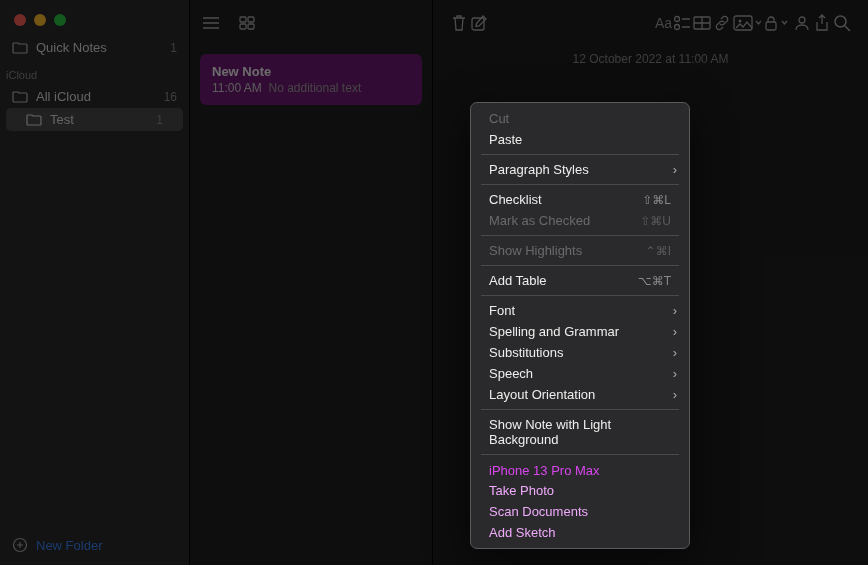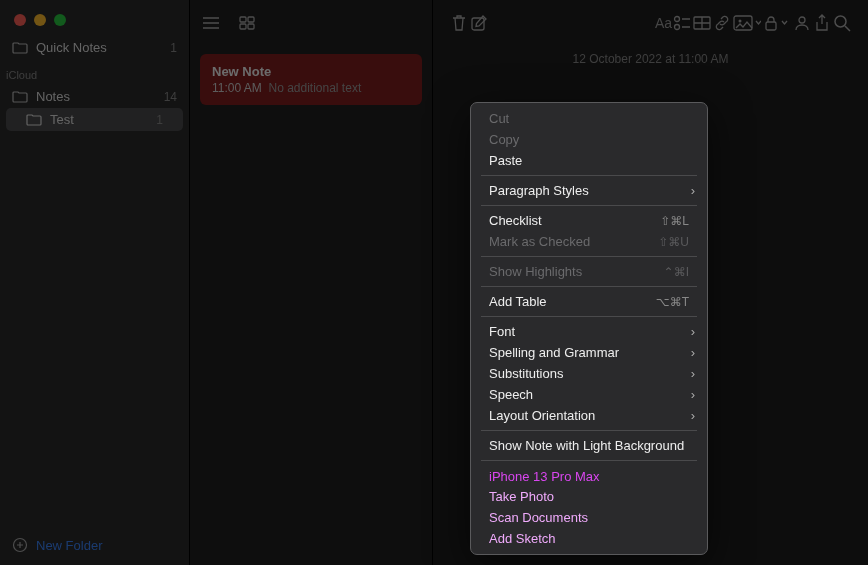--- a/index.html
+++ b/index.html
@@ -19,32 +19,32 @@
 .sb-label { flex: 1; }
 .sb-count { color: #888; font-size: 12px; }
 .sb-header { font-size: 11px; color: #888; padding: 10px 6px 4px; }
 .sb-spacer { flex: 1; }
 .sb-newfolder { display: flex; align-items: center; padding: 12px; font-size: 13px; color: #3b82f6; }
 .sb-newfolder svg { margin-right: 8px; }
 
 .notelist { width: 243px; background: #1f1f1f; border-right: 1px solid #000; display: flex; flex-direction: column; }
 .toolbar { height: 46px; display: flex; align-items: center; gap: 14px; padding: 0 10px; }
 .tool { width: 22px; height: 22px; display: inline-flex; align-items: center; justify-content: center; color: #999; }
-.notecard { margin: 8px 10px; padding: 10px 12px; background: #7f1d1d; border-radius: 6px; }
+.notecard { margin: 8px 10px; padding: 10px 12px; background: #701a75; border-radius: 6px; }
 .nc-title { font-size: 13px; font-weight: 600; color: #eee; }
 .nc-sub { font-size: 12px; color: #999; margin-top: 2px; }
 .nc-sub .time { color: #ccc; }
 
 .editor { flex: 1; background: #1e1e1e; display: flex; flex-direction: column; position: relative; }
 .editor-toolbar { height: 46px; display: flex; align-items: center; justify-content: flex-end; padding: 0 16px; color: #999; }
 .etb { width: 20px; height: 20px; display: inline-flex; align-items: center; justify-content: center; }
 .etb.txt { font-size: 14px; width: auto; }
 .editor-date { text-align: center; font-size: 12px; color: #888; margin-top: 6px; }
 
-.ctxmenu { position: absolute; left: 470px; top: 102px; width: 238px; background: #2a2a2c; border: 1px solid #5a5a5c; border-radius: 7px; box-shadow: 0 10px 40px rgba(0,0,0,0.6); z-index: 10; padding: 5px 0; font-size: 13px; color: #eee; }
+.ctxmenu { position: absolute; left: 470px; top: 102px; width: 220px; background: #2a2a2c; border: 1px solid #5a5a5c; border-radius: 7px; box-shadow: 0 10px 40px rgba(0,0,0,0.6); z-index: 10; padding: 5px 0; font-size: 13px; color: #eee; }
 .cm-item { padding: 3px 18px; display: flex; align-items: center; position: relative; }
 .cm-item.disabled { color: #6a6a6c; }
 .cm-item .lbl { flex: 1; }
 .cm-item .short { color: #888; font-size: 12px; }
 .cm-item.disabled .short { color: #5a5a5c; }
 .cm-item .chev { color: #aaa; position: absolute; right: 12px; }
 .cm-sep { height: 1px; background: #4a4a4c; margin: 4px 10px; }
 .cm-header { padding: 4px 18px 2px; color: #d946ef; font-size: 13px; }
 .cm-bright { color: #f0abfc; }
 
@@ -65,30 +65,30 @@
       <svg width="16" height="12" viewBox="0 0 16 12">
           <path d="M1 2a1 1 0 011-1h4l1 1h7a1 1 0 011 1v7a1 1 0 01-1 1H2a1 1 0 01-1-1V2z" fill="none" stroke="#bbb" stroke-width="1.2"></path>
         </svg>
     </span>
     <span class="sb-label">Quick Notes</span>
     <span class="sb-count">1</span>
   </div>
 
   <div class="sb-header">iCloud</div>
 
-
   <div class="sb-item">
     <span class="sb-icon">
       <svg width="16" height="12" viewBox="0 0 16 12">
           <path d="M1 2a1 1 0 011-1h4l1 1h7a1 1 0 011 1v7a1 1 0 01-1 1H2a1 1 0 01-1-1V2z" fill="none" stroke="#bbb" stroke-width="1.2"></path>
         </svg>
     </span>
-    <span class="sb-label">Notes</span>
-    <span class="sb-count">14</span>
-  </div>
+    <span class="sb-label">All iCloud</span>
+    <span class="sb-count">16</span>
+  </div>
+
 
   <div class="sb-item selected">
     <span class="sb-icon">
       <svg width="16" height="12" viewBox="0 0 16 12">
           <path d="M1 2a1 1 0 011-1h4l1 1h7a1 1 0 011 1v7a1 1 0 01-1 1H2a1 1 0 01-1-1V2z" fill="none" stroke="#ddd" stroke-width="1.2"></path>
         </svg>
     </span>
     <span class="sb-label">Test</span>
     <span class="sb-count">1</span>
   </div>
@@ -196,23 +196,20 @@
   </div>
   <div class="editor-date">12 October 2022 at 11:00 AM</div>
 </div>
 
 <div class="overlay-dim"></div>
 
 <div class="ctxmenu">
   <div class="cm-item disabled">
       <span class="lbl">Cut</span>
     </div>
-  <div class="cm-item disabled">
-      <span class="lbl">Copy</span>
-    </div>
   <div class="cm-item">
       <span class="lbl">Paste</span>
     </div>
   <div class="cm-sep"></div>
   <div class="cm-item">
       <span class="lbl">Paragraph Styles</span>
       <span class="chev">›</span>
     </div>
   <div class="cm-sep"></div>
   <div class="cm-item">

